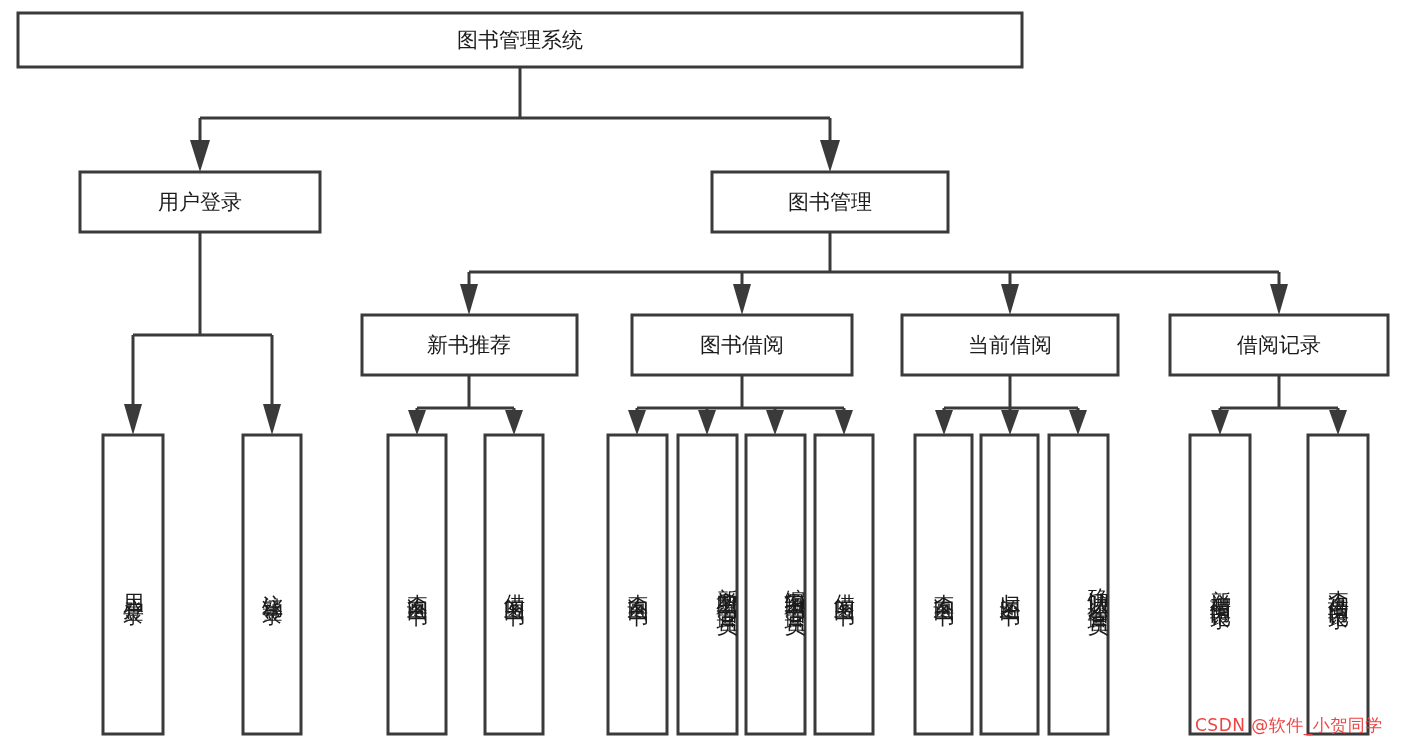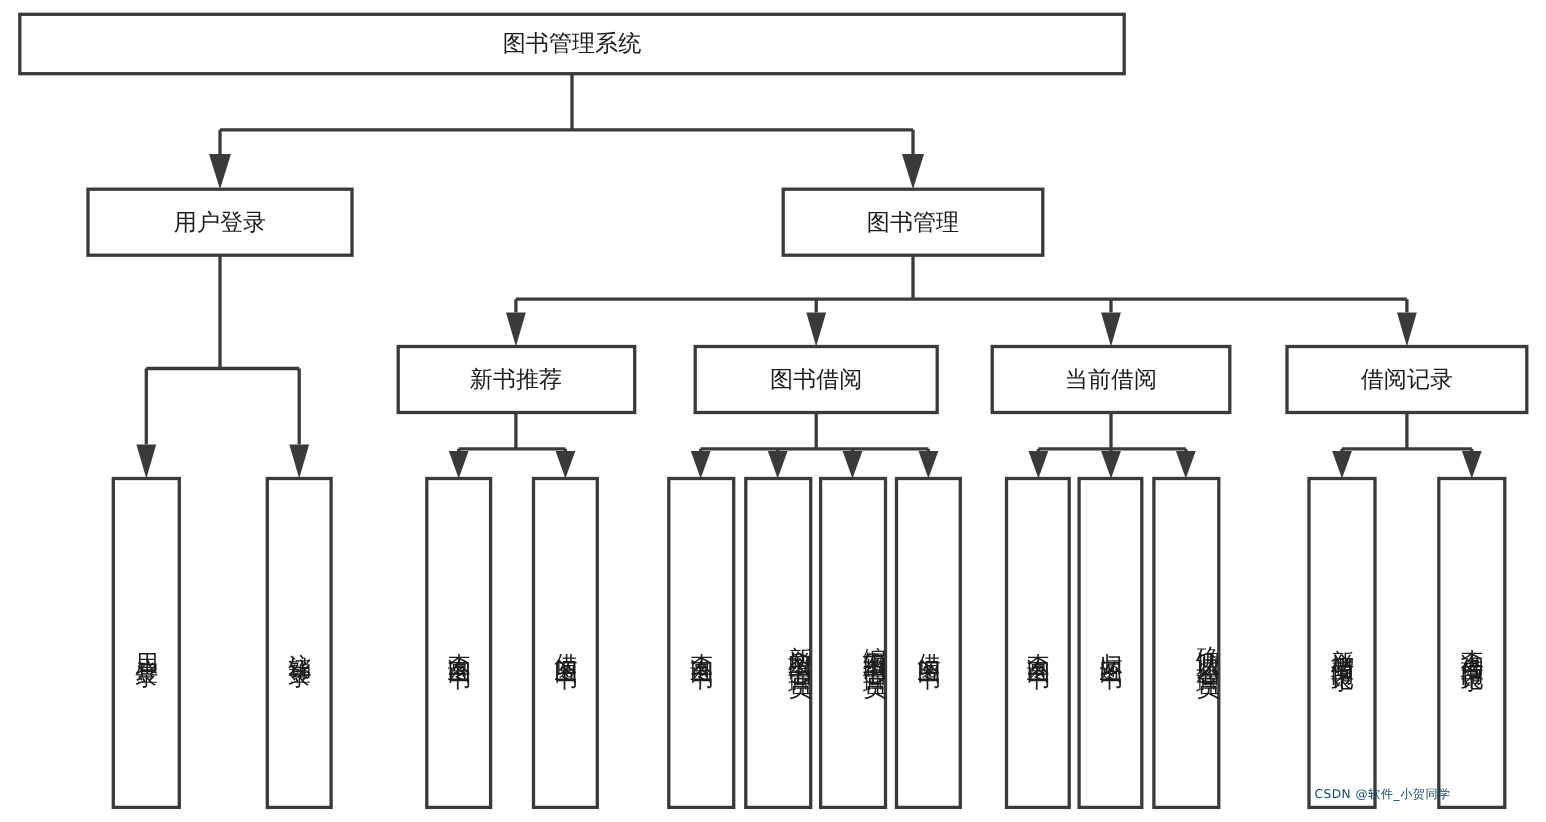--- a/index.html
+++ b/index.html
@@ -58,22 +58,22 @@
     font-size: 21px;
     line-height: 1.0;
     letter-spacing: 4px;
     color: #1b1b1b;
     white-space: nowrap;
     pointer-events: none;
   }
   .watermark {
     position: absolute;
     font-family: "DejaVu Sans", "Liberation Sans", sans-serif;
-    font-size: 11px;
-    color: #0c4a6e;
+    font-size: 17px;
+    color: #ef4444;
     white-space: nowrap;
     letter-spacing: 0.5px;
   }
 </style>
 </head>
 <body>
 
 <div id="diagram-root">
 
   <svg class="diagram" viewBox="0 0 1405 747" xmlns="http://www.w3.org/2000/svg">

